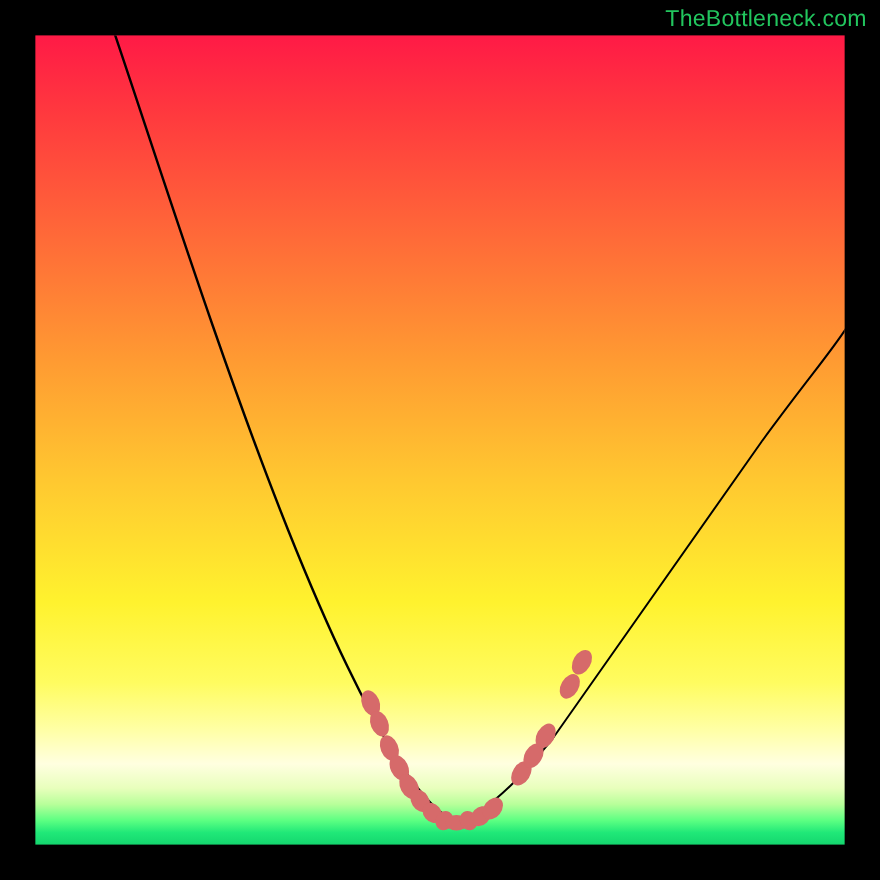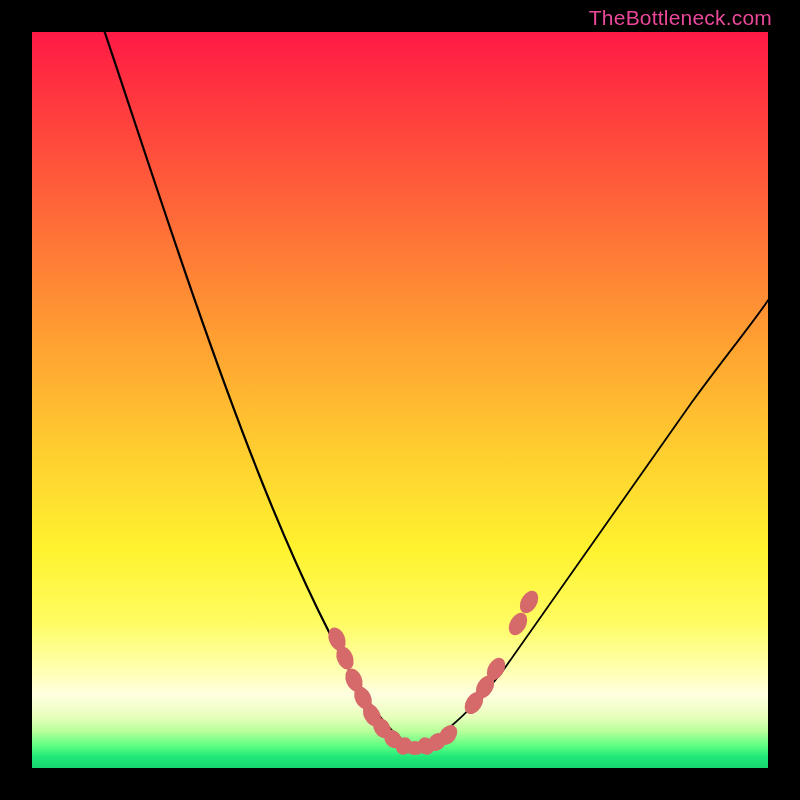--- a/index.html
+++ b/index.html
@@ -43,22 +43,22 @@
       #e8ffbc 93%,
       #b8ff9a 95%,
       #5cff82 97%,
       #20e878 98.5%,
       #14d66e 100%
     );
   }
   .watermark {
     position: absolute;
     top: 6px;
-    right: 28px;
-    color: #ec4899;
+    right: 12px;
+    color: #22c55e;
     font-size: 21px;
     font-weight: 400;
     letter-spacing: 0.2px;
     user-select: none;
   }
   svg.curve {
     position: absolute;
     inset: 0;
   }
   .marker {

